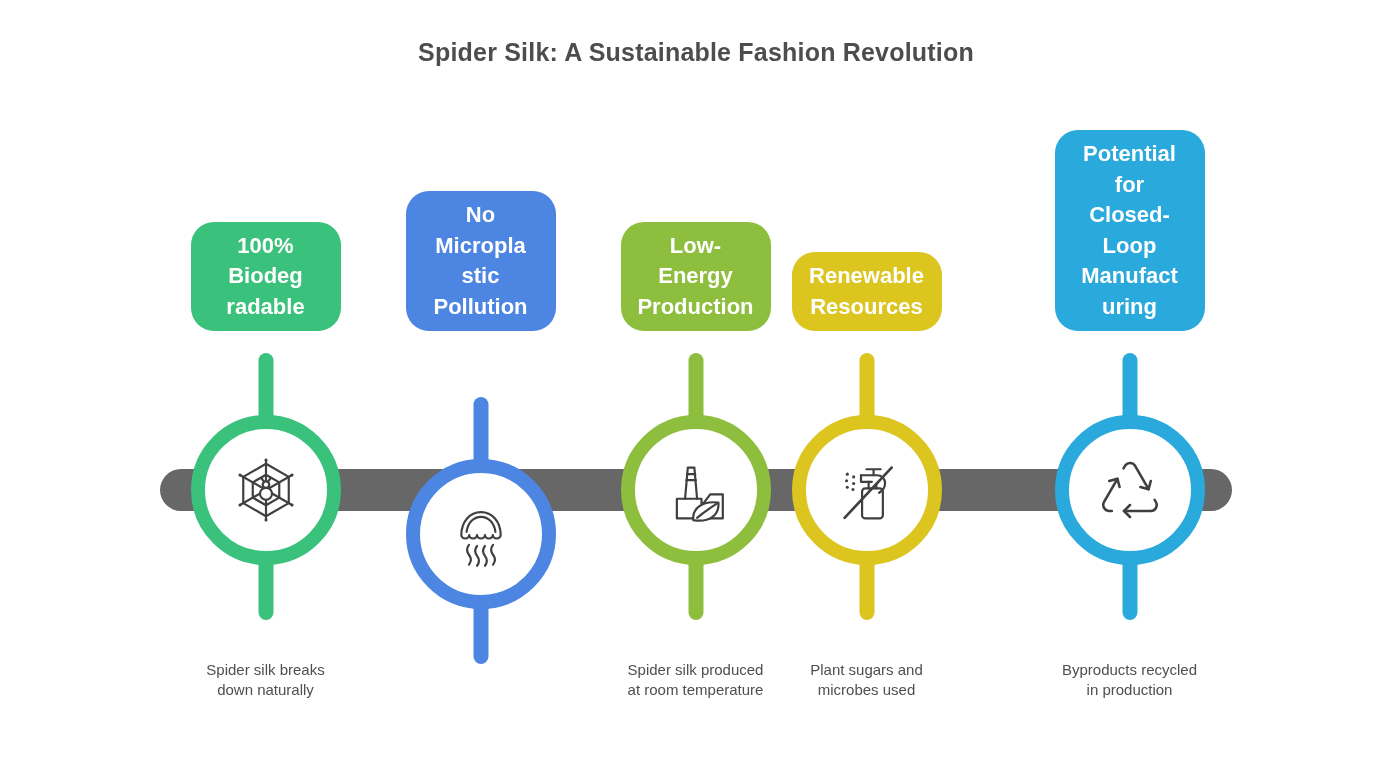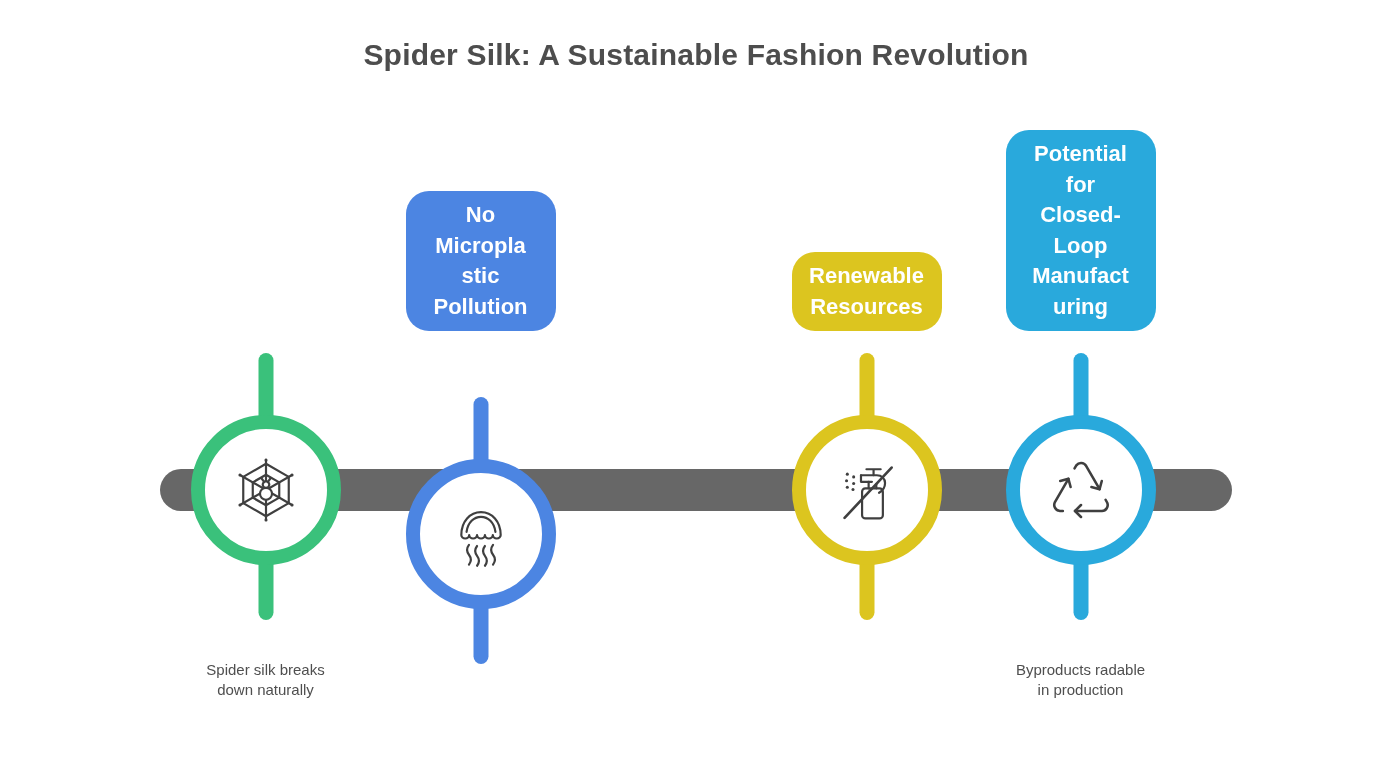--- a/index.html
+++ b/index.html
@@ -3,32 +3,32 @@
 <meta charset="utf-8">
 <style>
   html,body{margin:0;padding:0;}
   body{
     width:1392px;height:783px;background:#ffffff;overflow:hidden;
     font-family:"Liberation Sans", sans-serif;position:relative;
   }
   .canvas{position:absolute;inset:0;}
   .title{
     position:absolute;top:38px;left:0;width:100%;
-    text-align:center;font-size:30px;font-weight:700;color:#4d4d4d;
+    text-align:center;font-size:25px;font-weight:700;color:#4d4d4d;
     letter-spacing:0.2px;
   }
   .timeline-bar{
     position:absolute;left:160px;top:469px;width:1072px;height:42px;
     border-radius:21px;background:var(--accent,#676767);z-index:1;
   }
   .item{
     position:absolute;top:0;bottom:0;width:215px;z-index:2;
   }
   .item-1{left:158px;} .item-2{left:373px;margin-top:44px;} .item-3{left:588px;}
-  .item-4{left:759px;} .item-5{left:973px;}
+  .item-4{left:759px;} .item-5{left:1022px;}
   .badge{
     position:absolute;bottom:452px;left:50%;transform:translateX(-50%);
     width:150px;box-sizing:border-box;padding:9px 8px;
     background:var(--accent);border-radius:23px;
     color:#ffffff;font-size:22px;font-weight:700;line-height:30.5px;
     text-align:center;white-space:pre-line;
   }
   .stem{
     position:absolute;top:353px;left:50%;transform:translateX(-50%);
     width:15px;height:267px;border-radius:8px;background:var(--accent);
@@ -50,20 +50,23 @@
 <body>
 
 <div class="canvas">
 
   <div class="title">Spider Silk: A Sustainable Fashion Revolution</div>
 
   <div class="timeline-bar" style="--accent: #676767;"></div>
 
   <div class="item item-1" style="--accent: #3ac17b;">
     <div class="stem"></div>
+    <div class="badge">100%
+Biodeg
+radable</div>
     <div class="icon-circle">
       <svg width="70" height="70" viewBox="0 0 64 64" fill="none" stroke="#3f3f3f" stroke-width="2" stroke-linecap="round" stroke-linejoin="round">
         <path d="M32 4.5 L32 59.5 M8.2 18.25 L55.8 45.75 M55.8 18.25 L8.2 45.75"></path>
         <polygon points="32,8 52.8,20 52.8,44 32,56 11.2,44 11.2,20"></polygon>
         <polygon points="32,18 44.1,25 44.1,39 32,46 19.9,39 19.9,25"></polygon>
         <g fill="#3f3f3f" stroke="none">
           <circle cx="32" cy="4.5" r="1.4"></circle>
             <circle cx="55.8" cy="18.25" r="1.4"></circle>
           <circle cx="55.8" cy="45.75" r="1.4"></circle>
             <circle cx="32" cy="59.5" r="1.4"></circle>
@@ -90,20 +93,37 @@
         <path d="M14 33 C14 20.5 22 12 32 12 C42 12 50 20.5 50 33 a3.6 3.1 0 0 1 -7.2 0 a3.6 3.1 0 0 1 -7.2 0 a3.6 3.1 0 0 1 -7.2 0 a3.6 3.1 0 0 1 -7.2 0 a3.6 3.1 0 0 1 -7.2 0"></path>
         <path d="M18.8 30 C20 21.5 25.5 16.3 32 16.3 C38.5 16.3 44 21.5 45.2 30"></path>
         <path d="M21 42 q-3.4 4.5 0 9 q3.4 4.5 0 9"></path>
         <path d="M28.4 43 q-3.4 4.5 0 9 q3.4 4.5 0 9"></path>
         <path d="M35.6 43 q-3.4 4.5 0 9 q3.4 4.5 0 9"></path>
         <path d="M43 42 q-3.4 4.5 0 9 q3.4 4.5 0 9"></path>
       </svg>
     </div>
   </div>
 
+  <div class="item item-3" style="--accent: #8ebe3d;">
+    <div class="stem"></div>
+    <div class="badge">Low-
+Energy
+Production</div>
+    <div class="icon-circle">
+      <svg width="70" height="70" viewBox="0 0 64 64" fill="none" stroke="#3f3f3f" stroke-width="2" stroke-linecap="round" stroke-linejoin="round">
+        <path d="M22 40 L24.5 11.5 L30.5 11.5 L33 40"></path>
+        <path d="M23.7 17.5 L31.3 17.5 M23.2 23 L31.8 23"></path>
+        <path d="M14.5 58 L14.5 40 L37 40 L37 46.5 L45 36 L56.5 36 L56.5 58 Z"></path>
+        <path d="M29.5 59.5 C28.5 49.5 37 41.5 52.5 43.5 C53.5 55 44 62 29.5 59.5 Z" fill="#ffffff"></path>
+        <path d="M33 57.5 C39 52.5 45.5 48 51 44.5"></path>
+      </svg>
+    </div>
+    <div class="caption">Spider silk produced
+at room temperature</div>
+  </div>
 
   <div class="item item-4" style="--accent: #dcc51f;">
     <div class="stem"></div>
     <div class="badge">Renewable
 Resources</div>
     <div class="icon-circle">
       <svg width="70" height="70" viewBox="0 0 64 64" fill="none" stroke="#3f3f3f" stroke-width="2" stroke-linecap="round" stroke-linejoin="round">
         <path d="M31.5 13 H44.5 M38 13 V18.5"></path>
         <path d="M26.5 18.5 H41 C45.5 18.5 48.5 21.5 48.5 25.5 C48.5 29.5 46.5 32.5 43 34.5"></path>
         <path d="M26.5 18.5 V24.5 H36.5"></path>
@@ -113,37 +133,39 @@
           <circle cx="14" cy="17.5" r="1.4"></circle>
             <circle cx="13.3" cy="23.5" r="1.4"></circle>
             <circle cx="14" cy="29.5" r="1.4"></circle>
           <circle cx="19.8" cy="20" r="1.4"></circle>
             <circle cx="19.8" cy="26" r="1.4"></circle>
             <circle cx="19.2" cy="31.5" r="1.4"></circle>
         </g>
         <path d="M11.5 57.5 L54.5 11.5" stroke-width="2.4"></path>
       </svg>
     </div>
+    <div class="caption">Plant sugars and
+microbes used</div>
   </div>
 
   <div class="item item-5" style="--accent: #29a9dc;">
     <div class="stem"></div>
     <div class="badge">Potential
 for
 Closed-
 Loop
 Manufact
 uring</div>
     <div class="icon-circle">
       <svg width="72" height="72" viewBox="0 0 24 24" fill="none" stroke="#3f3f3f" stroke-width="0.85" stroke-linecap="round" stroke-linejoin="round">
         <path d="M12 17l-2 2l2 2"></path>
         <path d="M10 19h9a2 2 0 0 0 1.75 -2.75l-.55 -1"></path>
         <path d="M8.536 11l-.732 -2.732l-2.732 .732"></path>
         <path d="M7.804 8.268l-4.5 7.794a2 2 0 0 0 1.506 2.89l1.141 .024"></path>
         <path d="M15.464 11l2.732 .732l.732 -2.732"></path>
         <path d="M18.196 11.732l-4.5 -7.794a2 2 0 0 0 -3.256 -.14l-.591 .976"></path>
       </svg>
     </div>
-    <div class="caption">Byproducts radable
+    <div class="caption">Byproducts recycled
 in production</div>
   </div>
 
 </div>
 
 </body></html>

